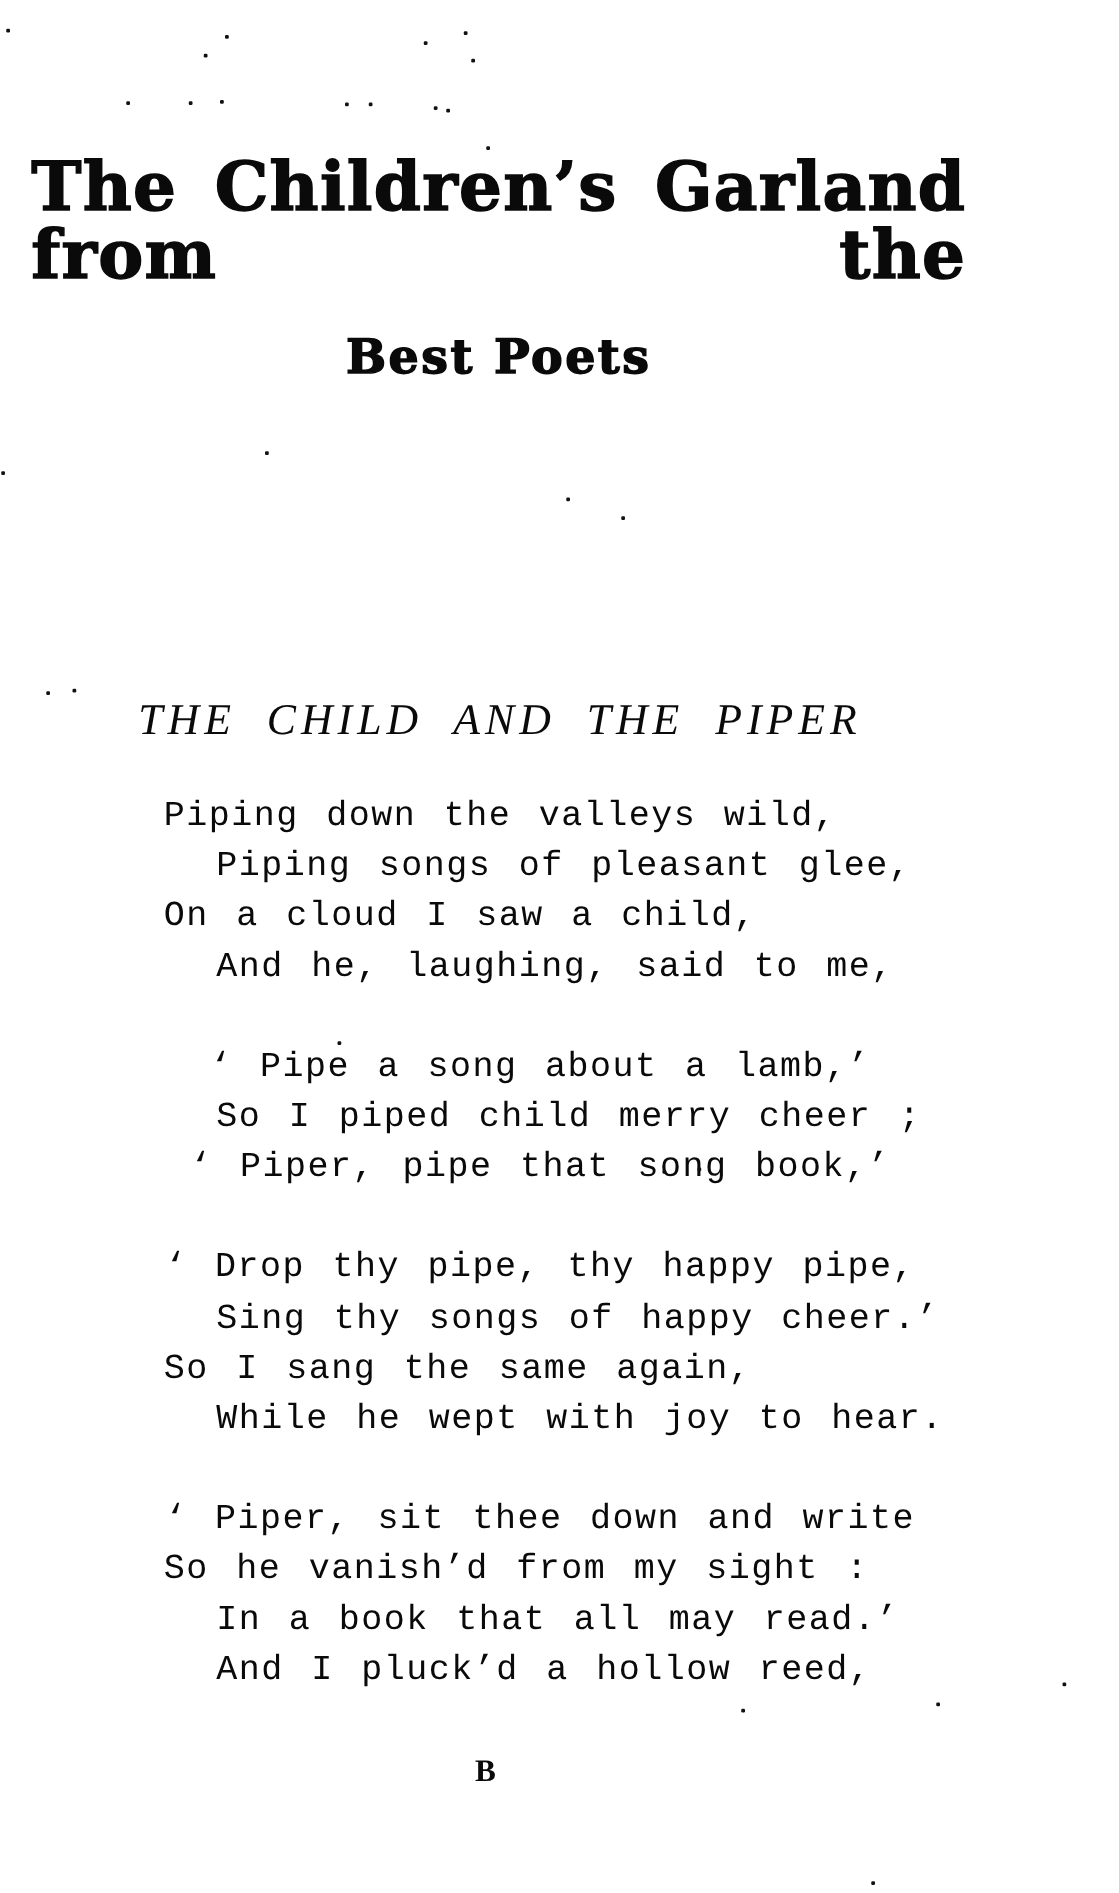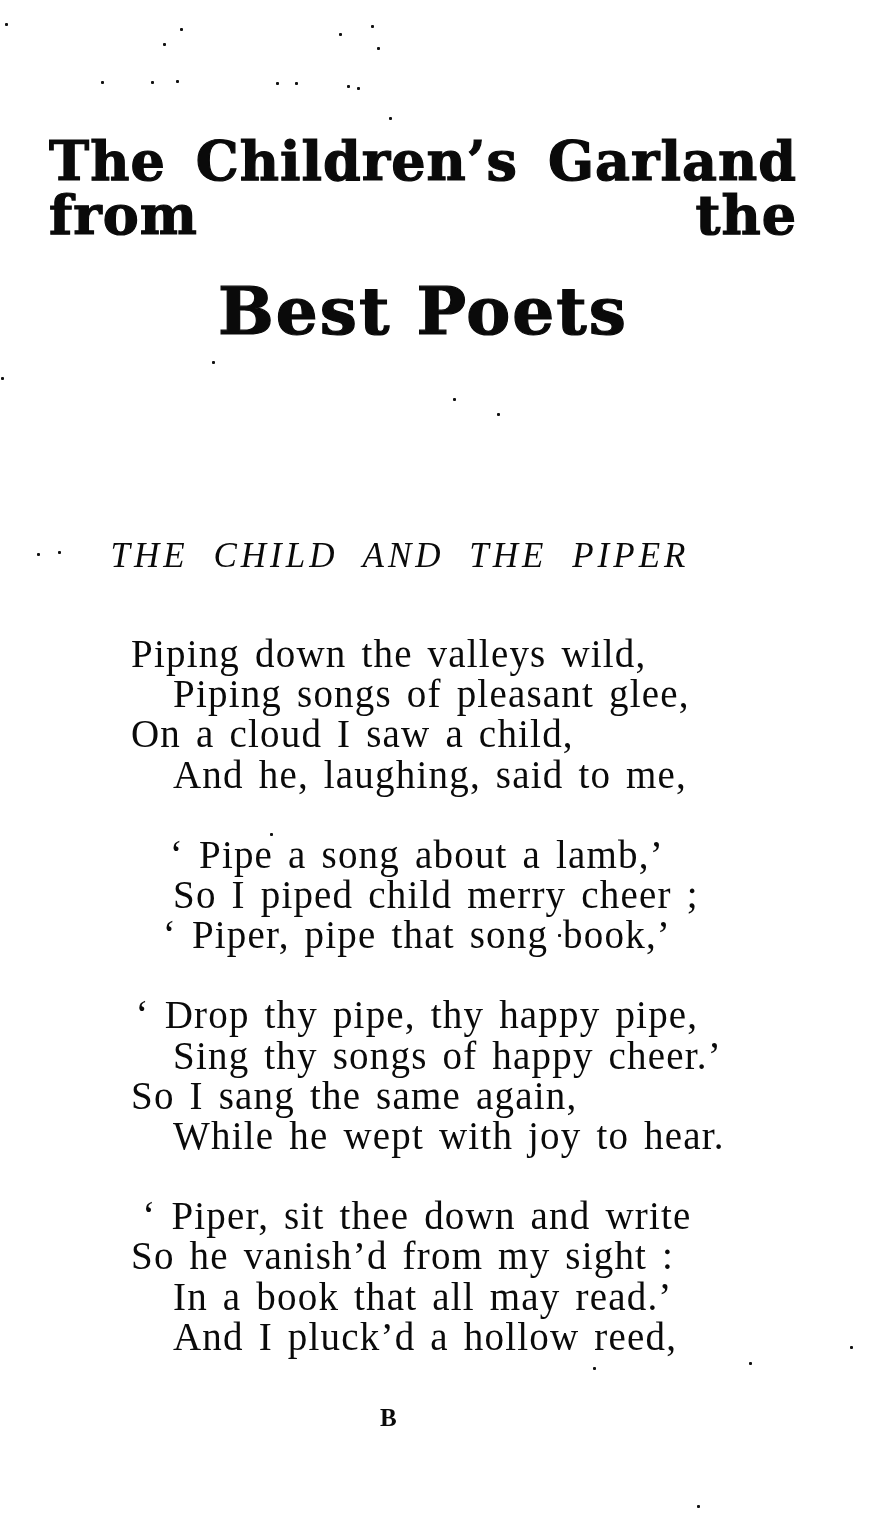--- a/index.html
+++ b/index.html
@@ -13,68 +13,67 @@
     height: 1514px;
     background: #ffffff;
     color: #0a0a0a;
     overflow: hidden;
     font-family: "Liberation Serif", serif;
   }
 
   
   .book-title {
     position: absolute;
-    top: 134px;
+    top: 122px;
     left: 25px;
     width: 748px;
     text-align: center;
-    margin-left: 24px;
   }
   .book-title .line1 {
     font-family: "DejaVu Serif", serif;
     font-weight: 700;
     font-size: 54px;
     line-height: 1;
     text-align: justify;
     text-align-last: justify;
     letter-spacing: 1px;
     -webkit-text-stroke: 1.2px #0a0a0a;
   }
   .book-title .line2 {
     margin-top: 36px;
     font-family: "DejaVu Serif", serif;
     font-weight: 700;
-    font-size: 66px;
+    font-size: 38px;
     line-height: 1;
     letter-spacing: 2px;
     -webkit-text-stroke: 1.2px #0a0a0a;
   }
 
   
   .poem-title {
     position: absolute;
-    top: 536px;
+    top: 556px;
     left: 0;
     width: 800px;
     text-align: center;
     font-family: "Liberation Serif", serif;
     font-style: italic;
     font-size: 35px;
     letter-spacing: 4px;
     word-spacing: 12px;
     white-space: nowrap;
   }
 
   
   .poem-body {
     position: absolute;
     top: 634px;
     left: 131px;
-    font-family: Liberation Serif, serif;
-    font-size: 39px;
+    font-family: Liberation Mono, monospace;
+    font-size: 28px;
     line-height: 40.2px;
     letter-spacing: 1.2px;
     word-spacing: 4px;
     white-space: nowrap;
   }
   .stanza { margin-bottom: 40px; }
   .line.indent { padding-left: 42px; }
   .line.hang { margin-left: -22px; text-align: center; }
 
   

